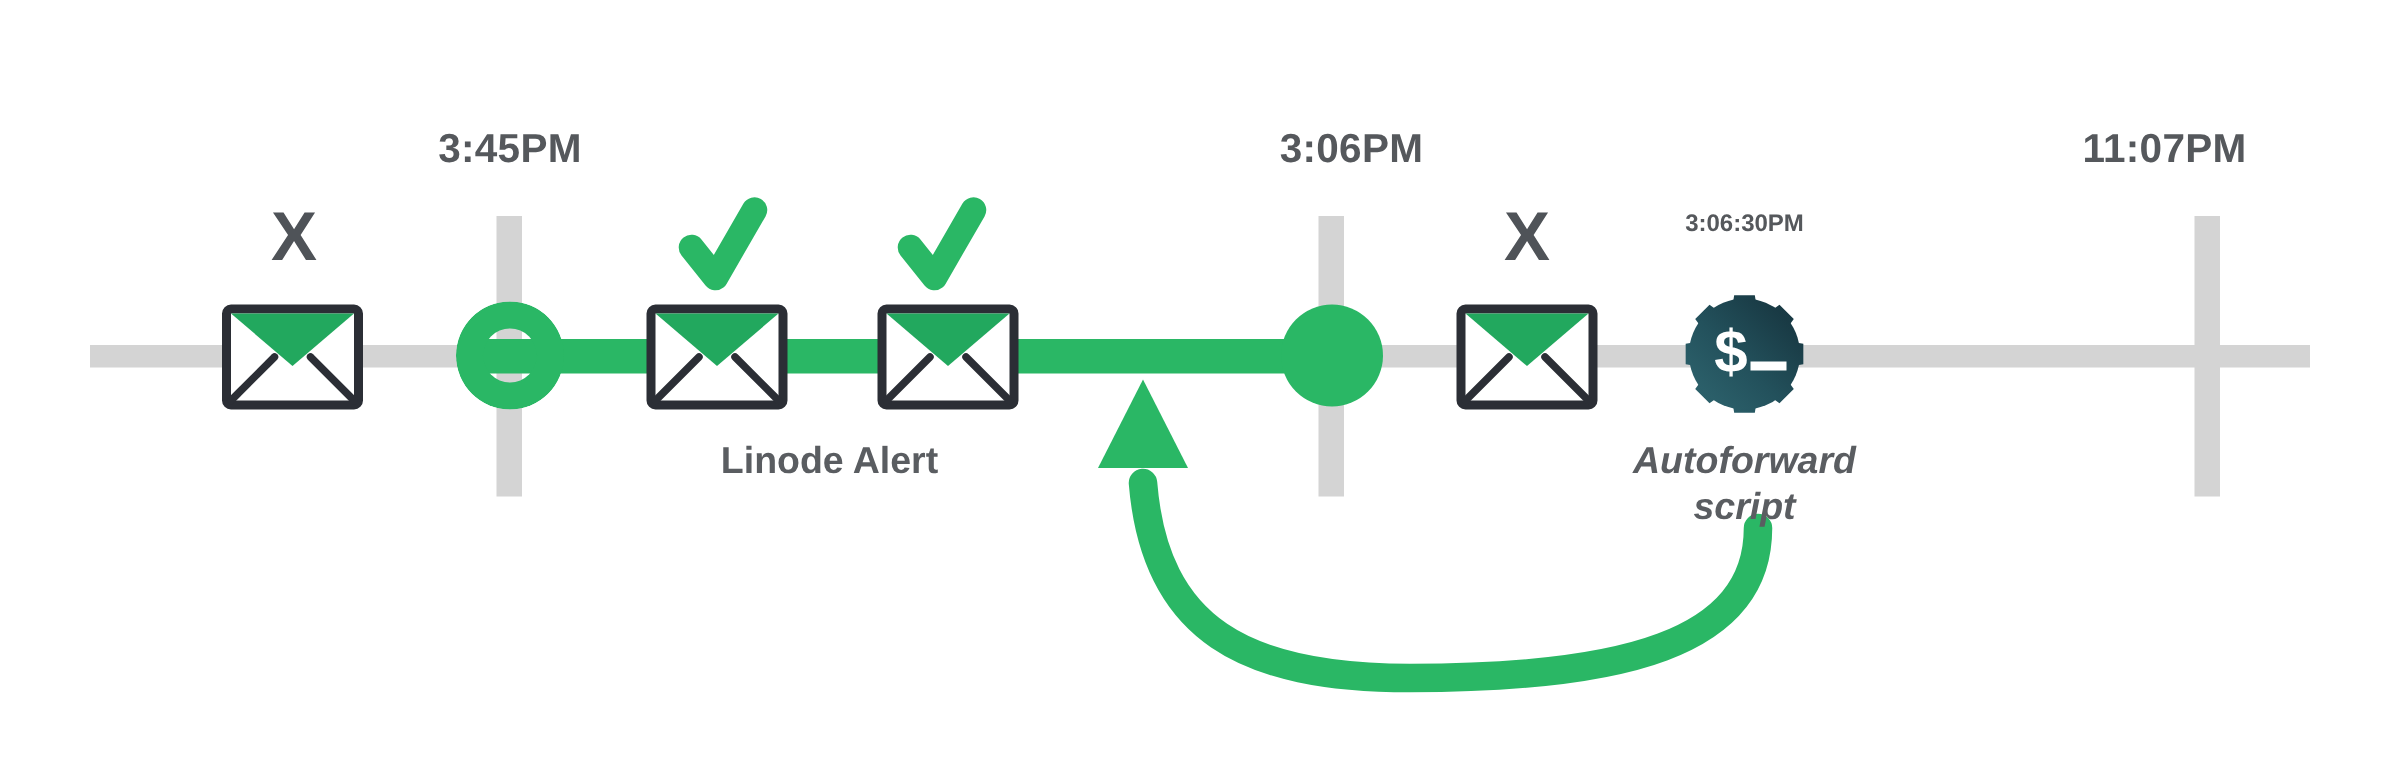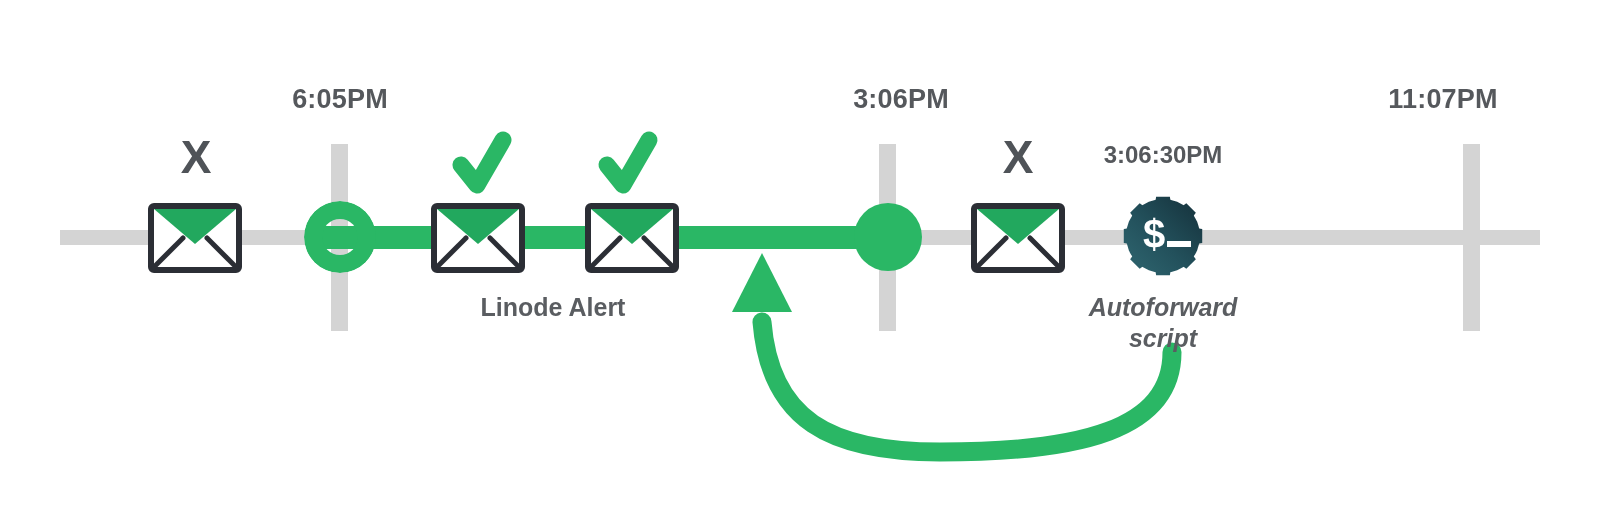--- a/index.html
+++ b/index.html
@@ -40,21 +40,21 @@
     font-size: 25px;
     font-weight: bold;
     color: #5a5d61;
     line-height: 1.22;
     text-align: center;
     white-space: nowrap;
     transform: translateX(-50%);
   }
   .sub-label {
     position: absolute;
-    font-size: 24px;
+    font-size: 16px;
     font-weight: bold;
     color: #55585c;
     white-space: nowrap;
     transform: translateX(-50%);
   }
   .glyph-x {
     position: absolute;
     font-size: 46px;
     font-weight: bold;
     color: #4f5358;
@@ -152,21 +152,21 @@
     </g>
 
     <g>
       <path d="M 1172 352
                C 1172 430, 1080 452, 940 452
                C 830 452, 770 420, 762 322" stroke="#2ab765" stroke-width="19" fill="none" stroke-linecap="round"></path>
       <path d="M 762 253 L 792 312 L 732 312 Z" fill="#2ab765"></path>
     </g>
   </svg>
 
-  <div class="tick-label" style="left:340px; top:84px;">6:05PM</div>
+  <div class="tick-label" style="left:340px; top:84px;">3:45PM</div>
   <div class="tick-label" style="left:888px; top:84px;margin-left:13px;">3:06PM</div>
   <div class="tick-label" style="left:1443px; top:84px;">11:07PM</div>
 
   <div class="glyph-x" style="left:196px; top:134px;">X</div>
   <div class="glyph-x" style="left:1018px; top:134px;">X</div>
 
   <div class="sub-label" style="left:1163px; top:141px;">3:06:30PM</div>
 
   <div class="event-label" style="left:553px; top:292px;">
     <div>Linode Alert</div>

